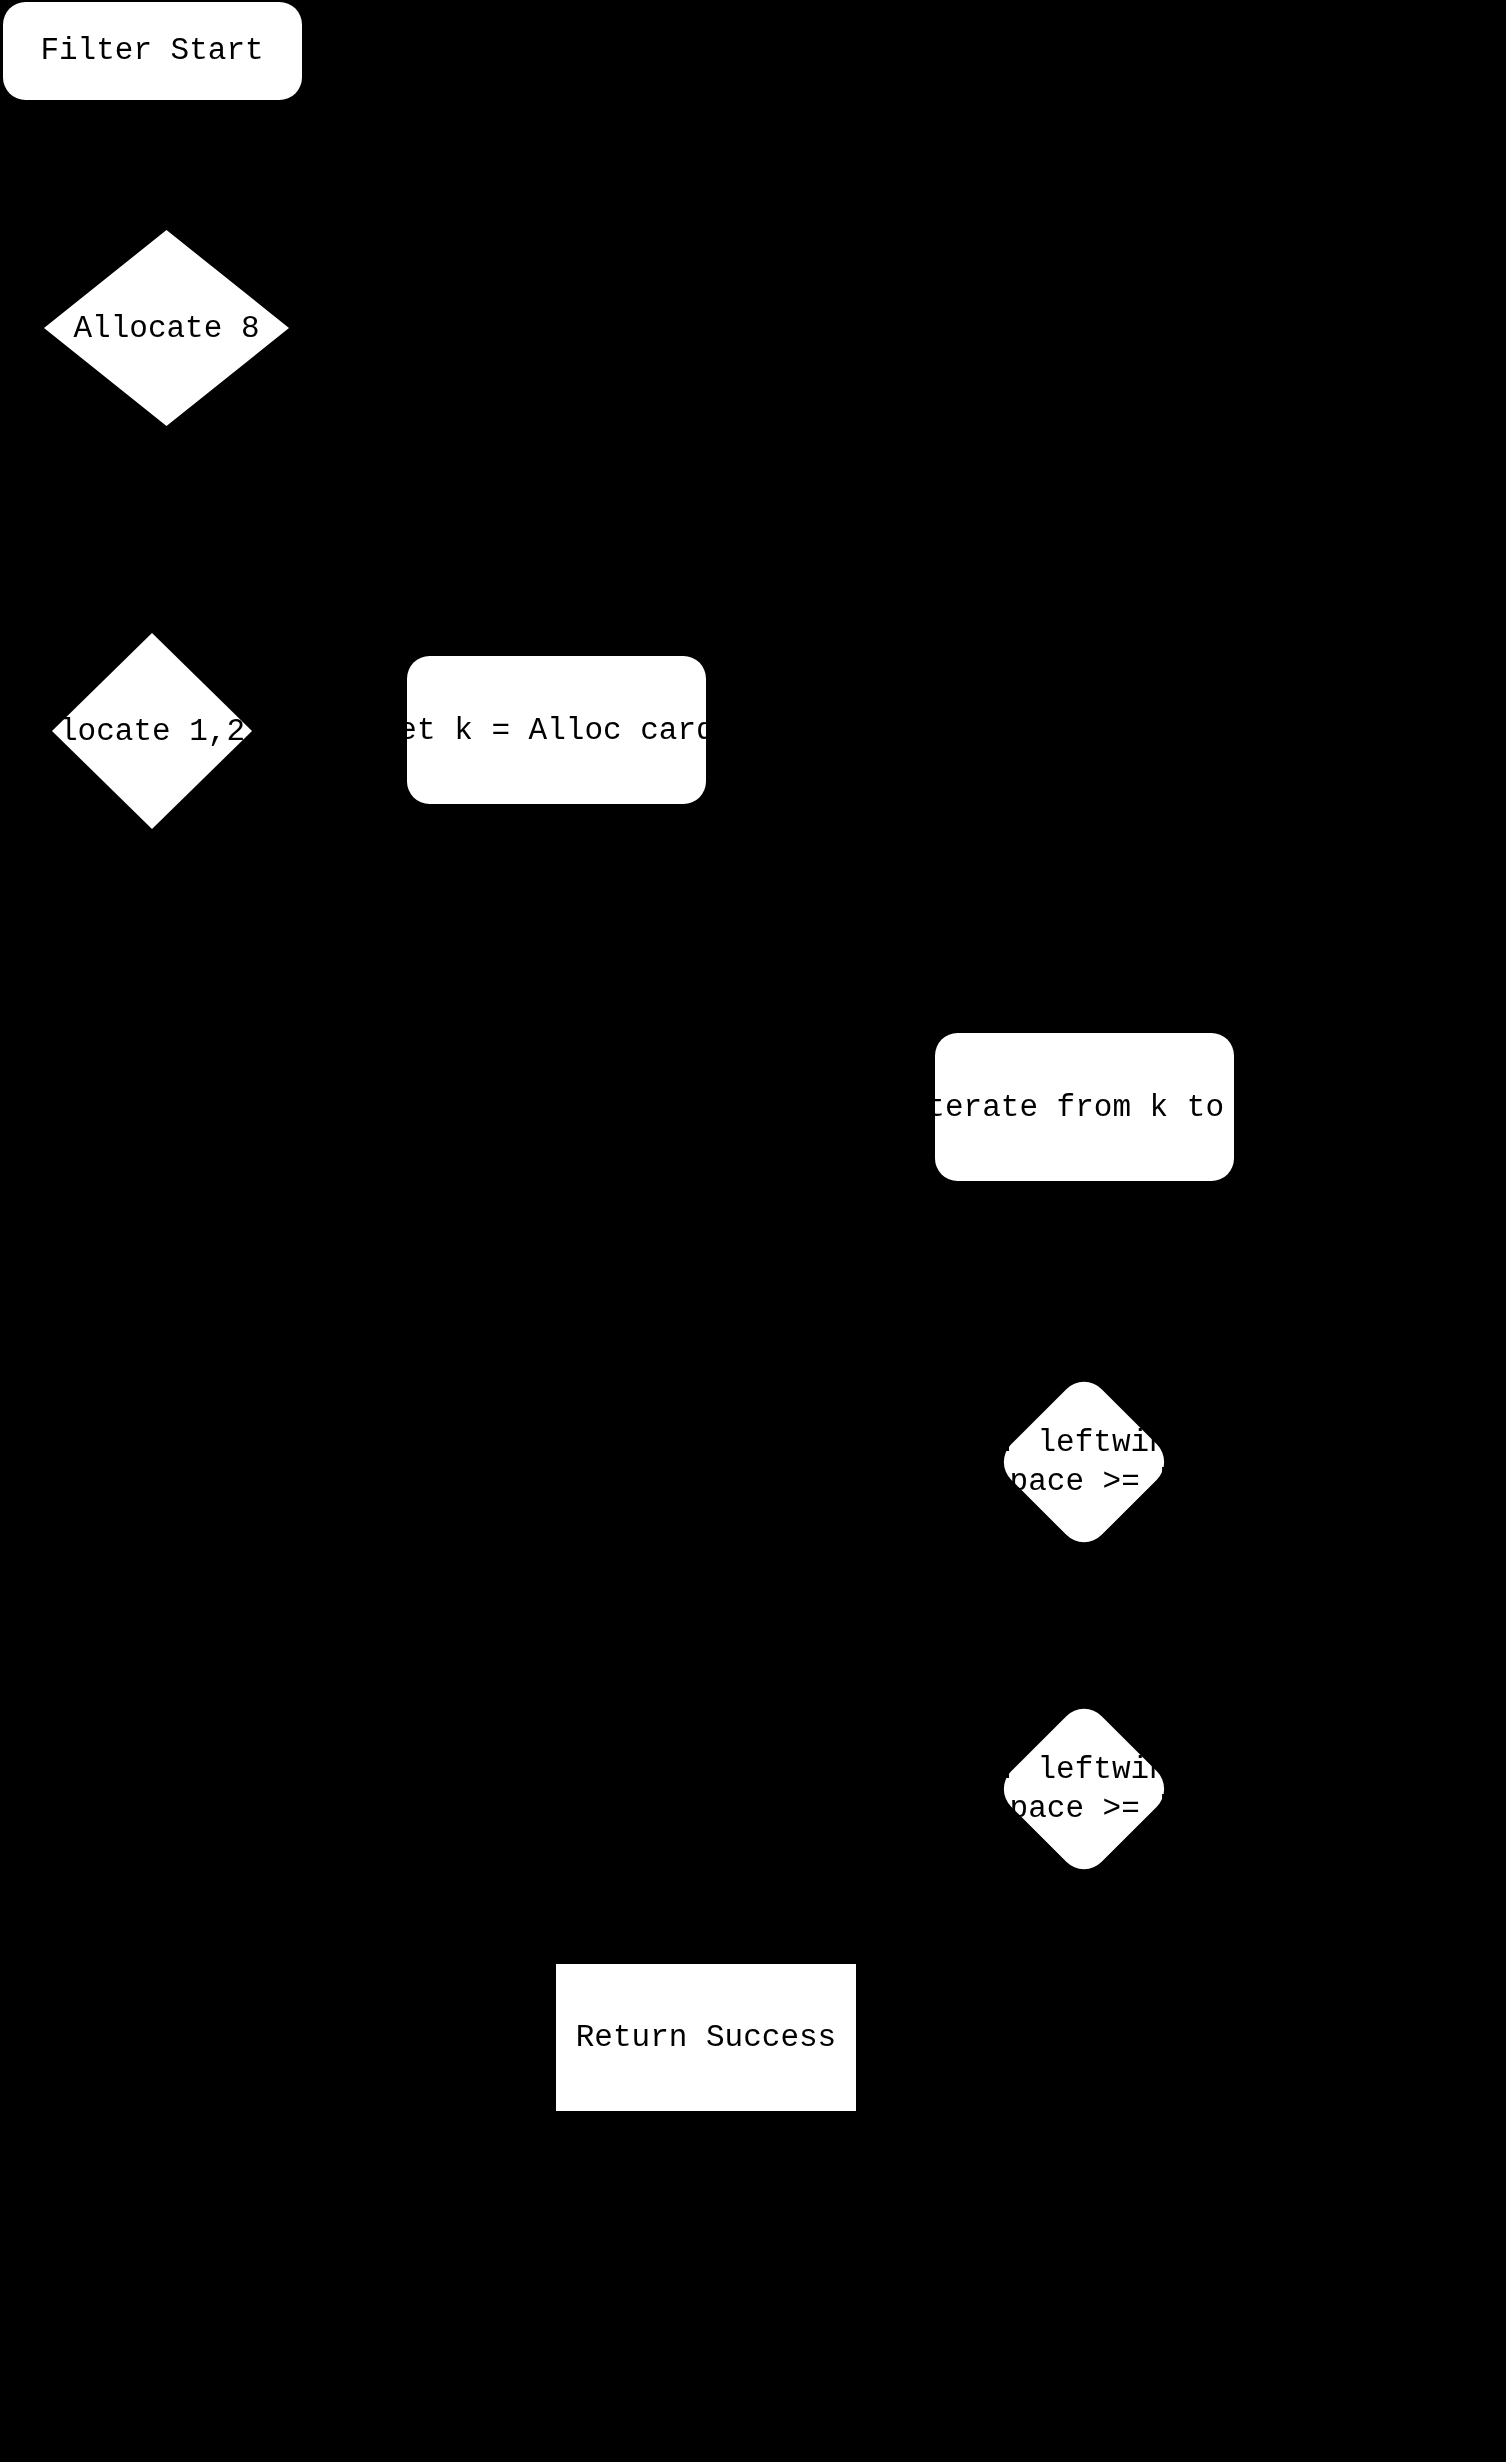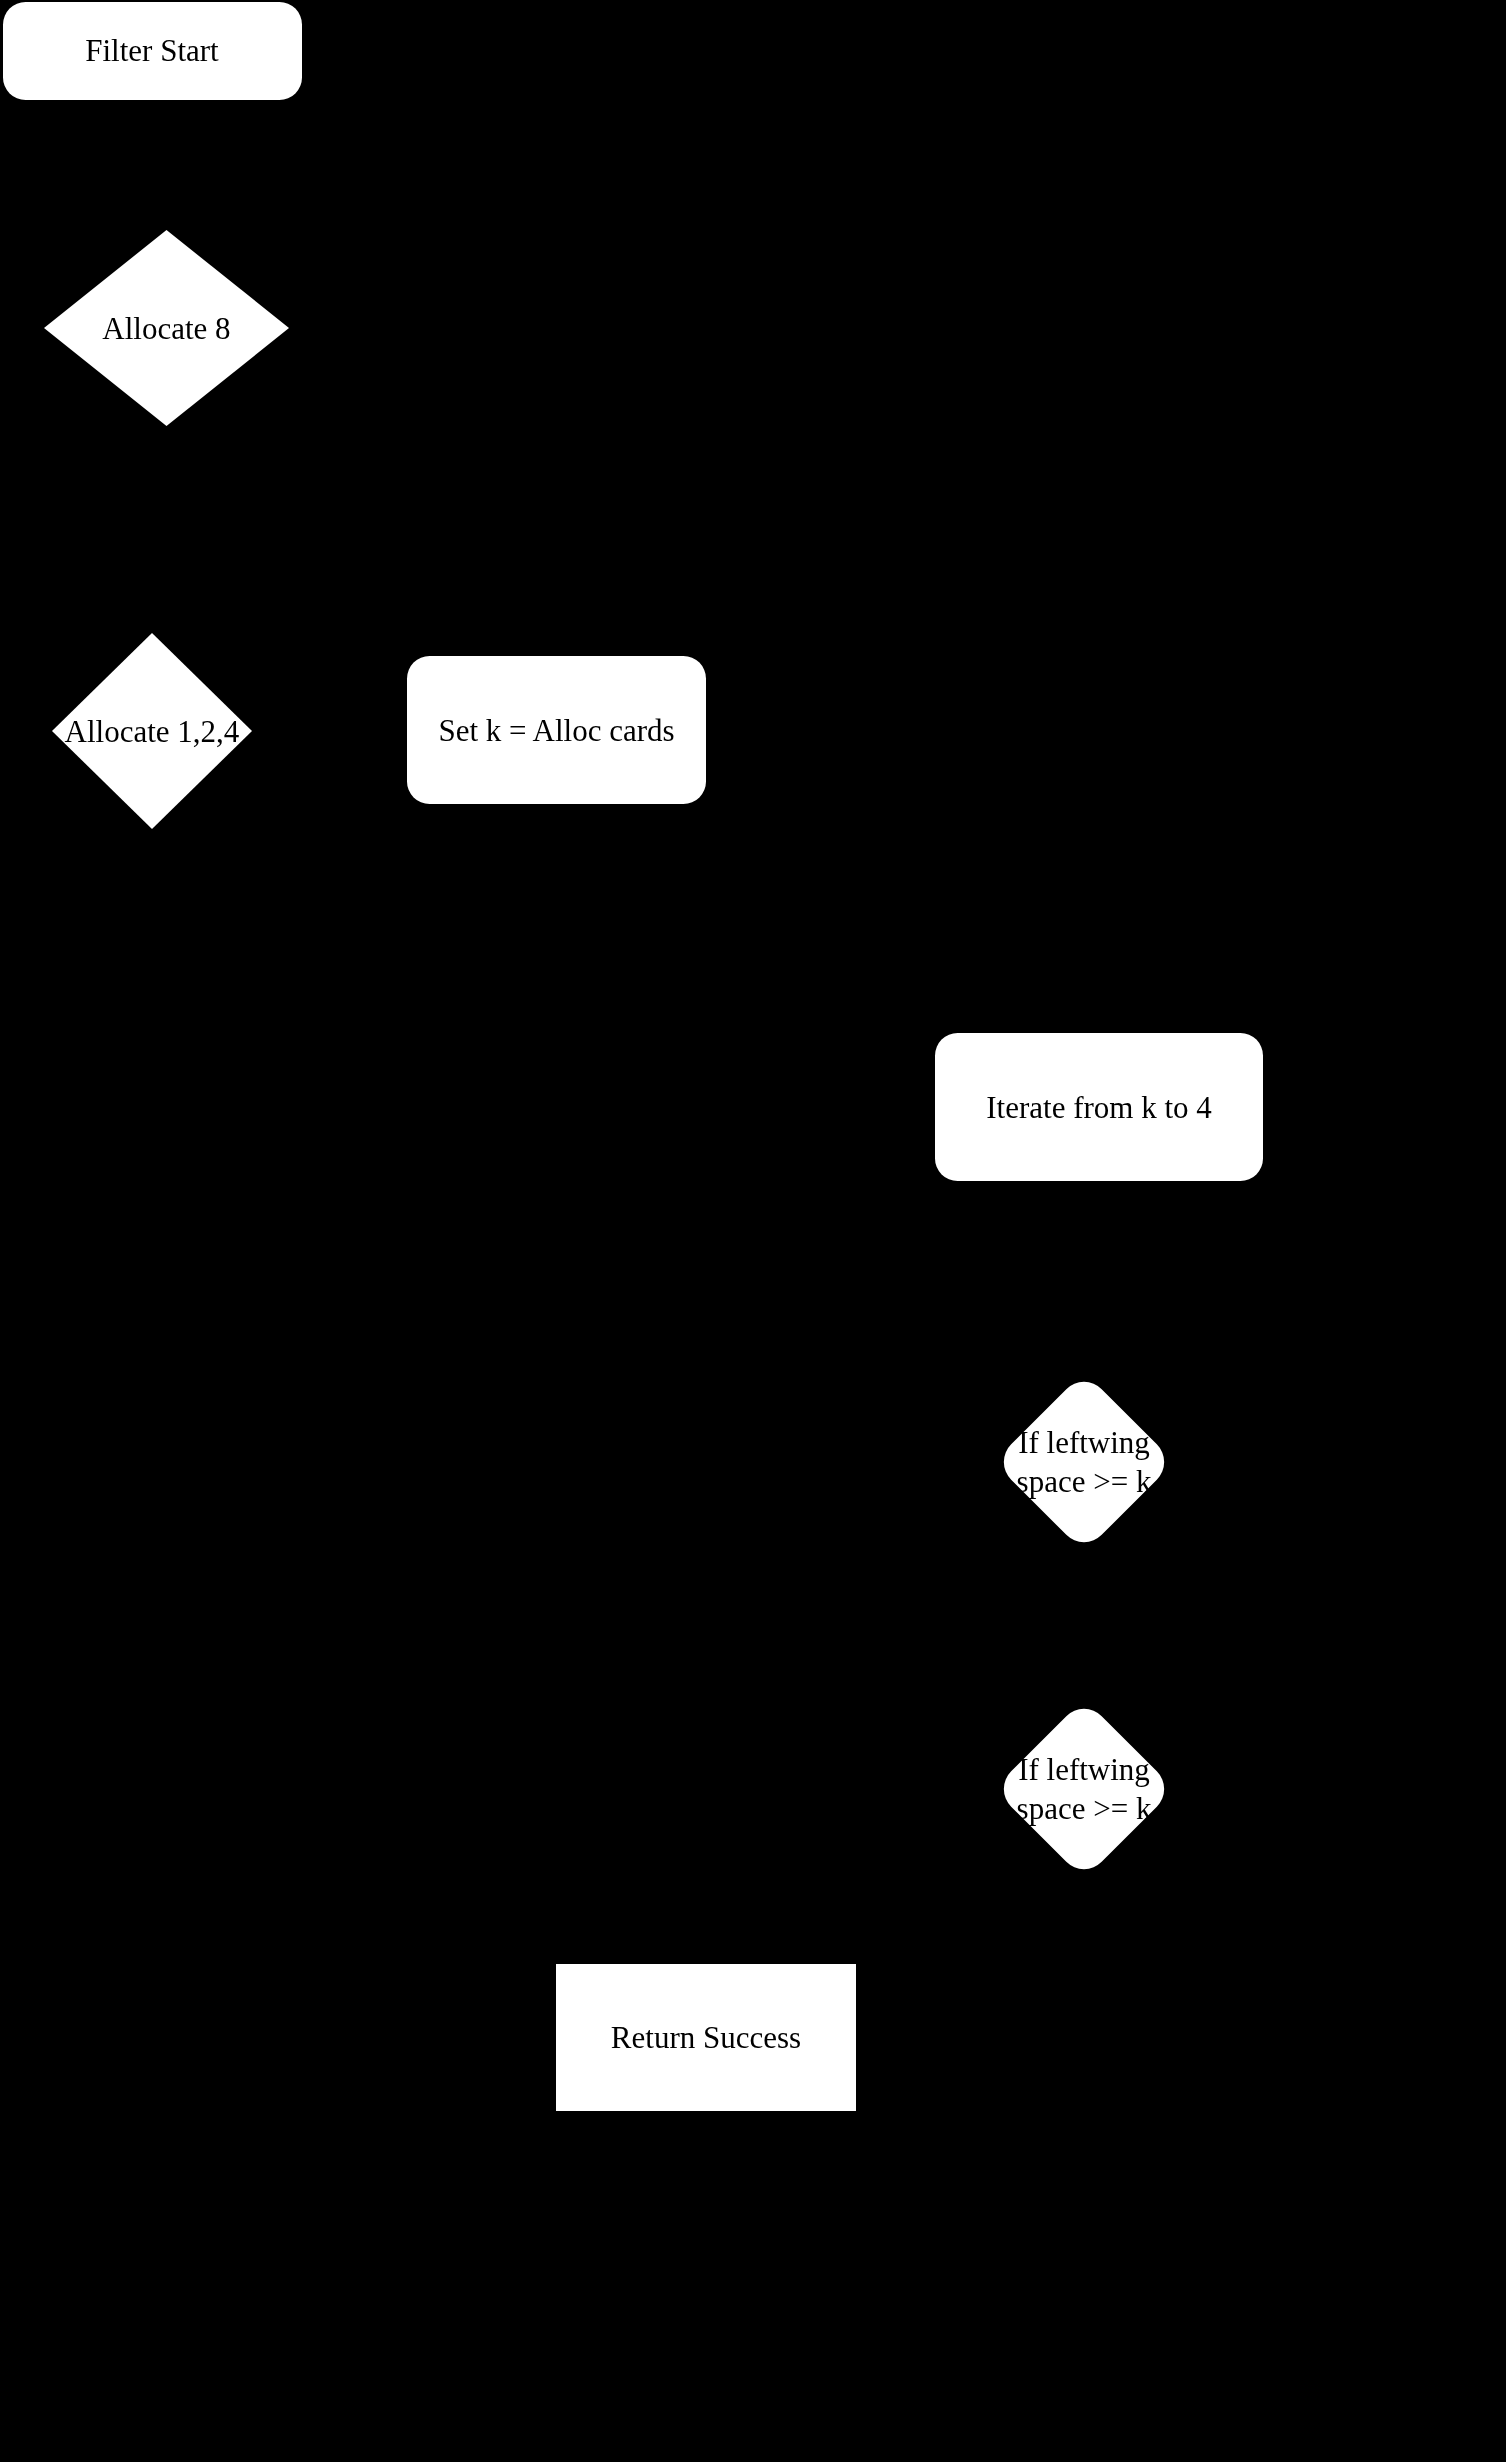--- a/index.html
+++ b/index.html
@@ -1,21 +1,21 @@
 <!DOCTYPE html>
 <html style="font-size:10px"><head>
 <meta charset="utf-8">
 <style>
   html,body{margin:0;padding:0;background:#000;}
   .canvas{
     position:relative;
     width:1507px;height:2462px;
     background:var(--bg,#000);
     overflow:hidden;
-    font-family:Liberation Serif, serif;
+    font-family:Liberation Mono, monospace;
   }
   .node{position:absolute;}
   
   .shape{position:absolute;inset:0;background:var(--fill,#fff);}
   .rounded{border-radius:22.6px;}
   .square{border-radius:0;}
   .diamond-sharp{clip-path:polygon(50% 0,100% 50%,50% 100%,0 50%);}
   .diamond-round{
     inset:auto;
     left:50%;top:50%;
@@ -56,21 +56,21 @@
   <div class="node" style="left:52px;top:633px;width:200px;height:196px">
     <div class="shape diamond-sharp"></div>
     <div class="lbl">Allocate 1,2,4</div>
   </div>
 
   <div class="node" style="left:407px;top:656px;width:299px;height:148px">
     <div class="shape rounded"></div>
     <div class="lbl">Set k = Alloc cards</div>
   </div>
 
-  <div class="node" style="left:935px;top:1033px;width:328px;height:148px">
+  <div class="node" style="left:935px;top:1033px;width:299px;height:148px">
     <div class="shape rounded"></div>
     <div class="lbl">Iterate from k to 4</div>
   </div>
 
   <div class="node" style="left:994px;top:1371px;width:180px;height:182px">
     <div class="diamond-round"></div>
     <div class="lbl">
       <span>If leftwing</span>
       <span>space &gt;= k</span>
     </div>

